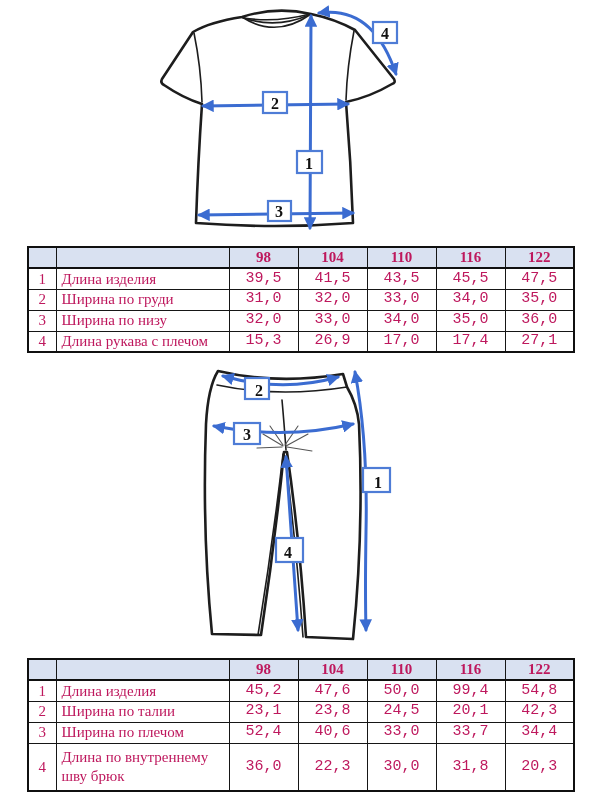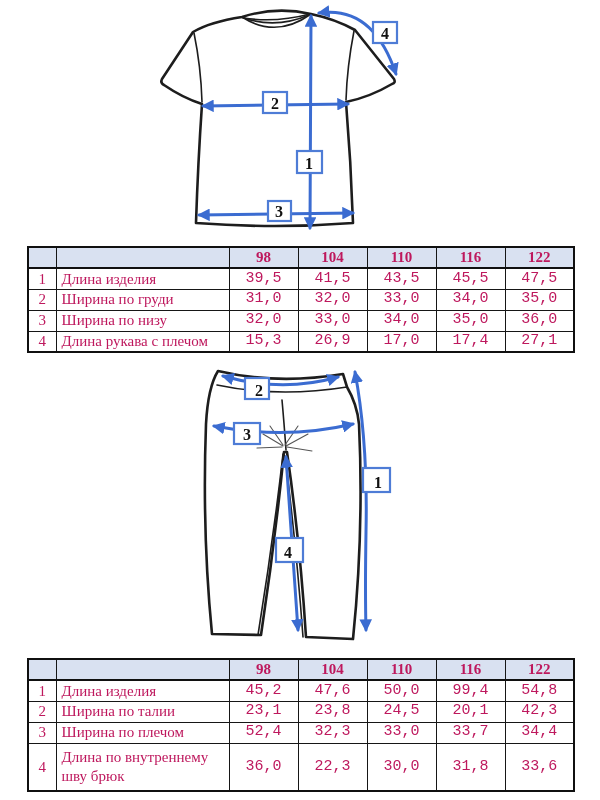--- a/index.html
+++ b/index.html
@@ -198,30 +198,30 @@
         <td class="val">23,1</td>
         <td class="val">23,8</td>
         <td class="val">24,5</td>
         <td class="val">20,1</td>
         <td class="val">42,3</td>
       </tr>
       <tr>
         <td class="num">3</td>
         <td class="label">Ширина по плечом</td>
         <td class="val">52,4</td>
-        <td class="val">32,3</td>
+        <td class="val">40,6</td>
         <td class="val">33,0</td>
         <td class="val">33,7</td>
         <td class="val">34,4</td>
       </tr>
       <tr class="tall">
         <td class="num">4</td>
         <td class="label">Длина по внутреннему шву брюк</td>
         <td class="val">36,0</td>
         <td class="val">22,3</td>
         <td class="val">30,0</td>
         <td class="val">31,8</td>
-        <td class="val">33,6</td>
+        <td class="val">20,3</td>
       </tr>
     </tbody>
   </table>
 
 </div>
 
 </body></html>

